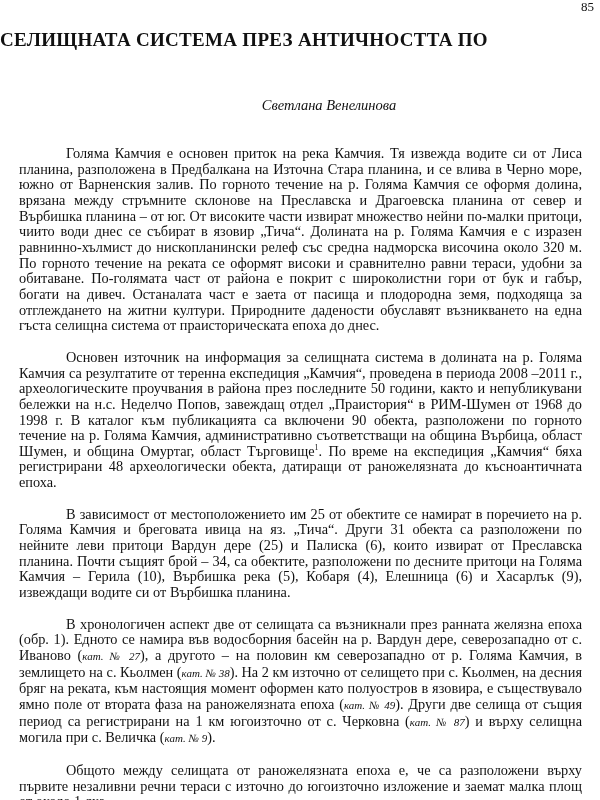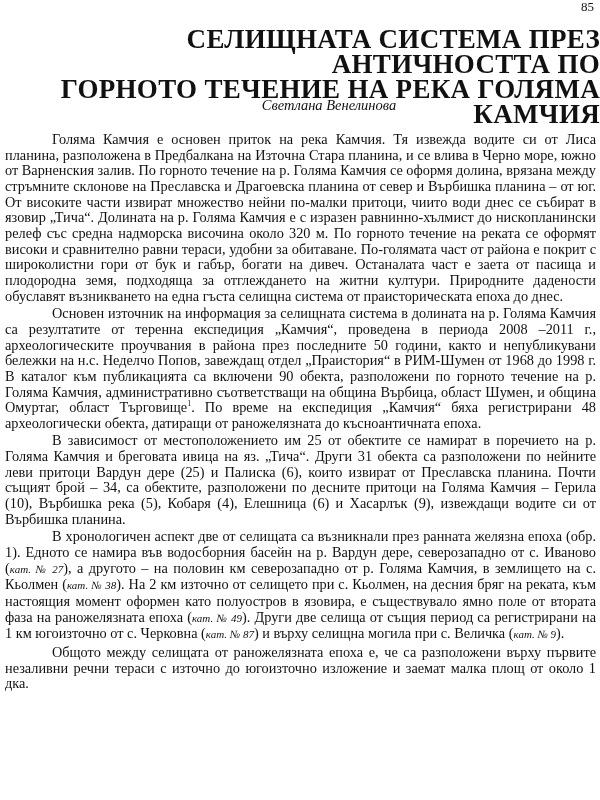--- a/index.html
+++ b/index.html
@@ -1,36 +1,35 @@
 <!DOCTYPE html>
 <html><head>
 <meta charset="utf-8">
 <style>
   html, body { margin: 0; padding: 0; background: #ffffff; }
   body { width: 600px; height: 800px; overflow: hidden; position: relative;
          font-family: "Liberation Serif", "DejaVu Serif", serif; color: #111; }
   .page-number { position: absolute; top: 0px; right: 6px; font-size: 13px; line-height: 14px; }
-  .title { position: absolute; top: 27px; left: 0; width: 600px; text-align: right;
-           font-weight: bold; font-size: 27px; line-height: 25px; letter-spacing: 0.3px; margin: 0; }
+  .title { position: absolute; top: 27px; left: 0; width: 600px; text-align: left;
+           font-weight: bold; font-size: 19px; line-height: 25px; letter-spacing: 0.3px; margin: 0; }
   .author { position: absolute; top: 97px; left: 0; width: 600px; text-align: center;
             font-style: italic; font-size: 14.5px; line-height: 16px; padding-left: 29px; }
   .body { position: absolute; top: 130px; left: 3px; width: 595px; font-size: 14.3px;
           line-height: 15.65px; text-align: justify; hyphens: none; }
-  .body p { margin: 2px; text-indent: 47px; }
+  .body p { margin: 16px; text-indent: 47px; }
   .body i { font-style: italic; font-size: 11px; }
   sup { font-size: 8px; line-height: 0; vertical-align: super; }
 </style>
 </head>
 <body>
 
 <div class="page-number">85</div>
 
 <h1 class="title">
   <span>СЕЛИЩНАТА СИСТЕМА ПРЕЗ АНТИЧНОСТТА ПО</span><br>
-  <span>ГОРНОТО ТЕЧЕНИЕ НА РЕКА ГОЛЯМА КАМЧИЯ</span>
 </h1>
 
 <div class="author">Светлана Венелинова</div>
 
 <div class="body">
   <p>Голяма Камчия е основен приток на река Камчия. Тя извежда водите си от Лиса планина, разположена в Предбалкана на Източна Стара планина, и се влива в Черно море, южно от Варненския залив. По горното течение на р. Голяма Камчия се оформя долина, врязана между стръмните склонове на Преславска и Драгоевска планина от север и Върбишка планина – от юг. От високите части извират множество нейни по-малки притоци, чиито води днес се събират в язовир „Тича“. Долината на р. Голяма Камчия е с изразен равнинно-хълмист до нископланински релеф със средна надморска височина около 320 м. По горното течение на реката се оформят високи и сравнително равни тераси, удобни за обитаване. По-голямата част от района е покрит с широколистни гори от бук и габър, богати на дивеч. Останалата част е заета от пасища и плодородна земя, подходяща за отглеждането на житни култури. Природните дадености обуславят възникването на една гъста селищна система от праисторическата епоха до днес.</p>
   <p><span>Основен източник на информация за селищната система в долината на р. Голяма Камчия са резултатите от теренна експедиция „Камчия“, проведена в периода 2008 –2011 г., археологическите проучвания в района през последните 50 години, както и непубликувани бележки на н.с. Неделчо Попов, завеждащ отдел „Праистория“ в РИМ-Шумен от 1968 до 1998 г. В каталог към публикацията са включени 90 обекта, разположени по горното течение на р. Голяма Камчия, административно съответстващи на община Върбица, област Шумен, и община Омуртаг, област Търговище</span><sup>1</sup><span>. По време на експедиция „Камчия“ бяха регистрирани 48 археологически обекта, датиращи от раножелязната до късноантичната епоха.</span></p>
   <p>В зависимост от местоположението им 25 от обектите се намират в поречието на р. Голяма Камчия и бреговата ивица на яз. „Тича“. Други 31 обекта са разположени по нейните леви притоци Вардун дере (25) и Палиска (6), които извират от Преславска планина. Почти същият брой – 34, са обектите, разположени по десните притоци на Голяма Камчия – Герила (10), Върбишка река (5), Кобаря (4), Елешница (6) и Хасарлък (9), извеждащи водите си от Върбишка планина.</p>
   <p><span>В хронологичен аспект две от селищата са възникнали през ранната желязна епоха (обр. 1). Едното се намира във водосборния басейн на р. Вардун дере, северозападно от с. Иваново (</span><i>кат. № 27</i><span>), а другото – на половин км северозападно от р. Голяма Камчия, в землището на с. Кьолмен (</span><i>кат. № 38</i><span>). На 2 км източно от селището при с. Кьолмен, на десния бряг на реката, към настоящия момент оформен като полуостров в язовира, е съществувало ямно поле от втората фаза на раножелязната епоха (</span><i>кат. № 49</i><span>). Други две селища от същия период са регистрирани на 1 км югоизточно от с. Черковна (</span><i>кат. № 87</i><span>) и върху селищна могила при с. Величка (</span><i>кат. № 9</i><span>).</span></p>
   <p>Общото между селищата от раножелязната епоха е, че са разположени върху първите незаливни речни тераси с източно до югоизточно изложение и заемат малка площ от около 1 дка.</p>

